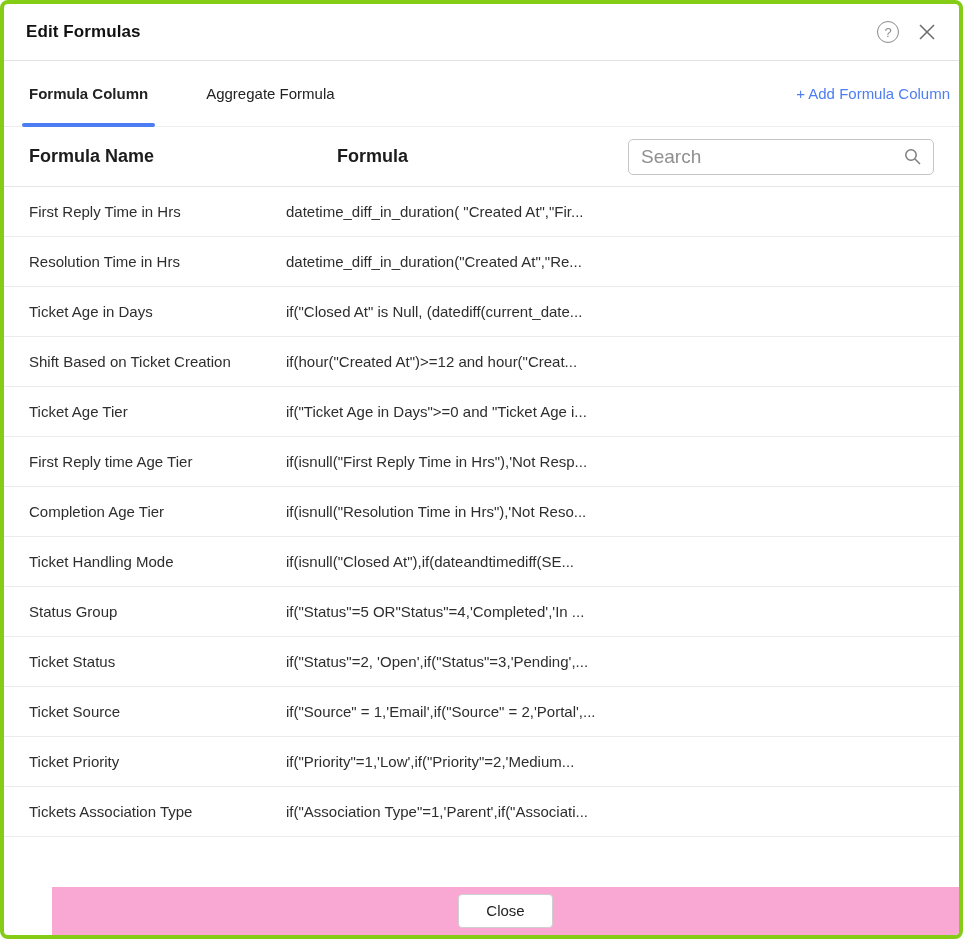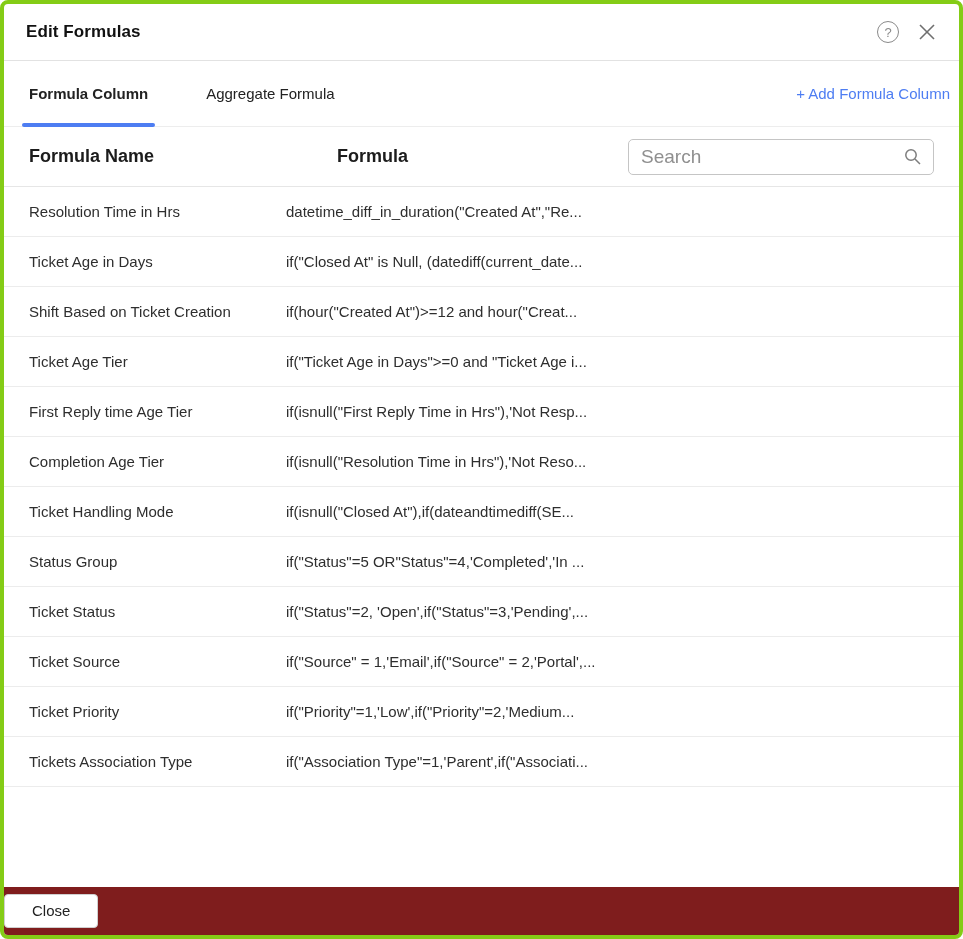--- a/index.html
+++ b/index.html
@@ -104,22 +104,23 @@
   }
   .cell-formula {
     flex: 1 1 auto; min-width: 0;
     font-size: 15px; color: #2e2e2e;
     white-space: nowrap; overflow: hidden;
   }
 
   
   .modal-footer {
     height: 48px; flex: 0 0 48px;
-    display: flex; align-items: center; 
-    background: #7f1d1d;
+    display: flex; align-items: center; justify-content: center;
+    background: #f9a8d4;
+    margin-left: 48px;
   }
   .close-button {
     font-family: inherit; font-size: 15px; color: #222;
     background: #fff; border: 1px solid #cfcfcf; border-radius: 4px;
     padding: 7px 27px; cursor: pointer; line-height: 1.2;
   }
 </style>
 </head>
 <body>
 
@@ -152,20 +153,24 @@
     <div class="search-box">
       <input class="search-input" type="text" placeholder="Search" style="">
       <svg class="search-glyph" viewBox="0 0 17 17">
         <circle cx="7" cy="7" r="5.2"></circle>
         <line x1="11" y1="11" x2="16" y2="16"></line>
       </svg>
     </div>
   </div>
 
   <div class="rows">
+    <div class="row">
+      <div class="cell-name">First Reply Time in Hrs</div>
+      <div class="cell-formula">datetime_diff_in_duration( "Created At","Fir...</div>
+    </div>
 
     <div class="row">
       <div class="cell-name">Resolution Time in Hrs</div>
       <div class="cell-formula">datetime_diff_in_duration("Created At","Re...</div>
     </div>
 
     <div class="row">
       <div class="cell-name">Ticket Age in Days</div>
       <div class="cell-formula">if("Closed At" is Null, (datediff(current_date...</div>
     </div>

